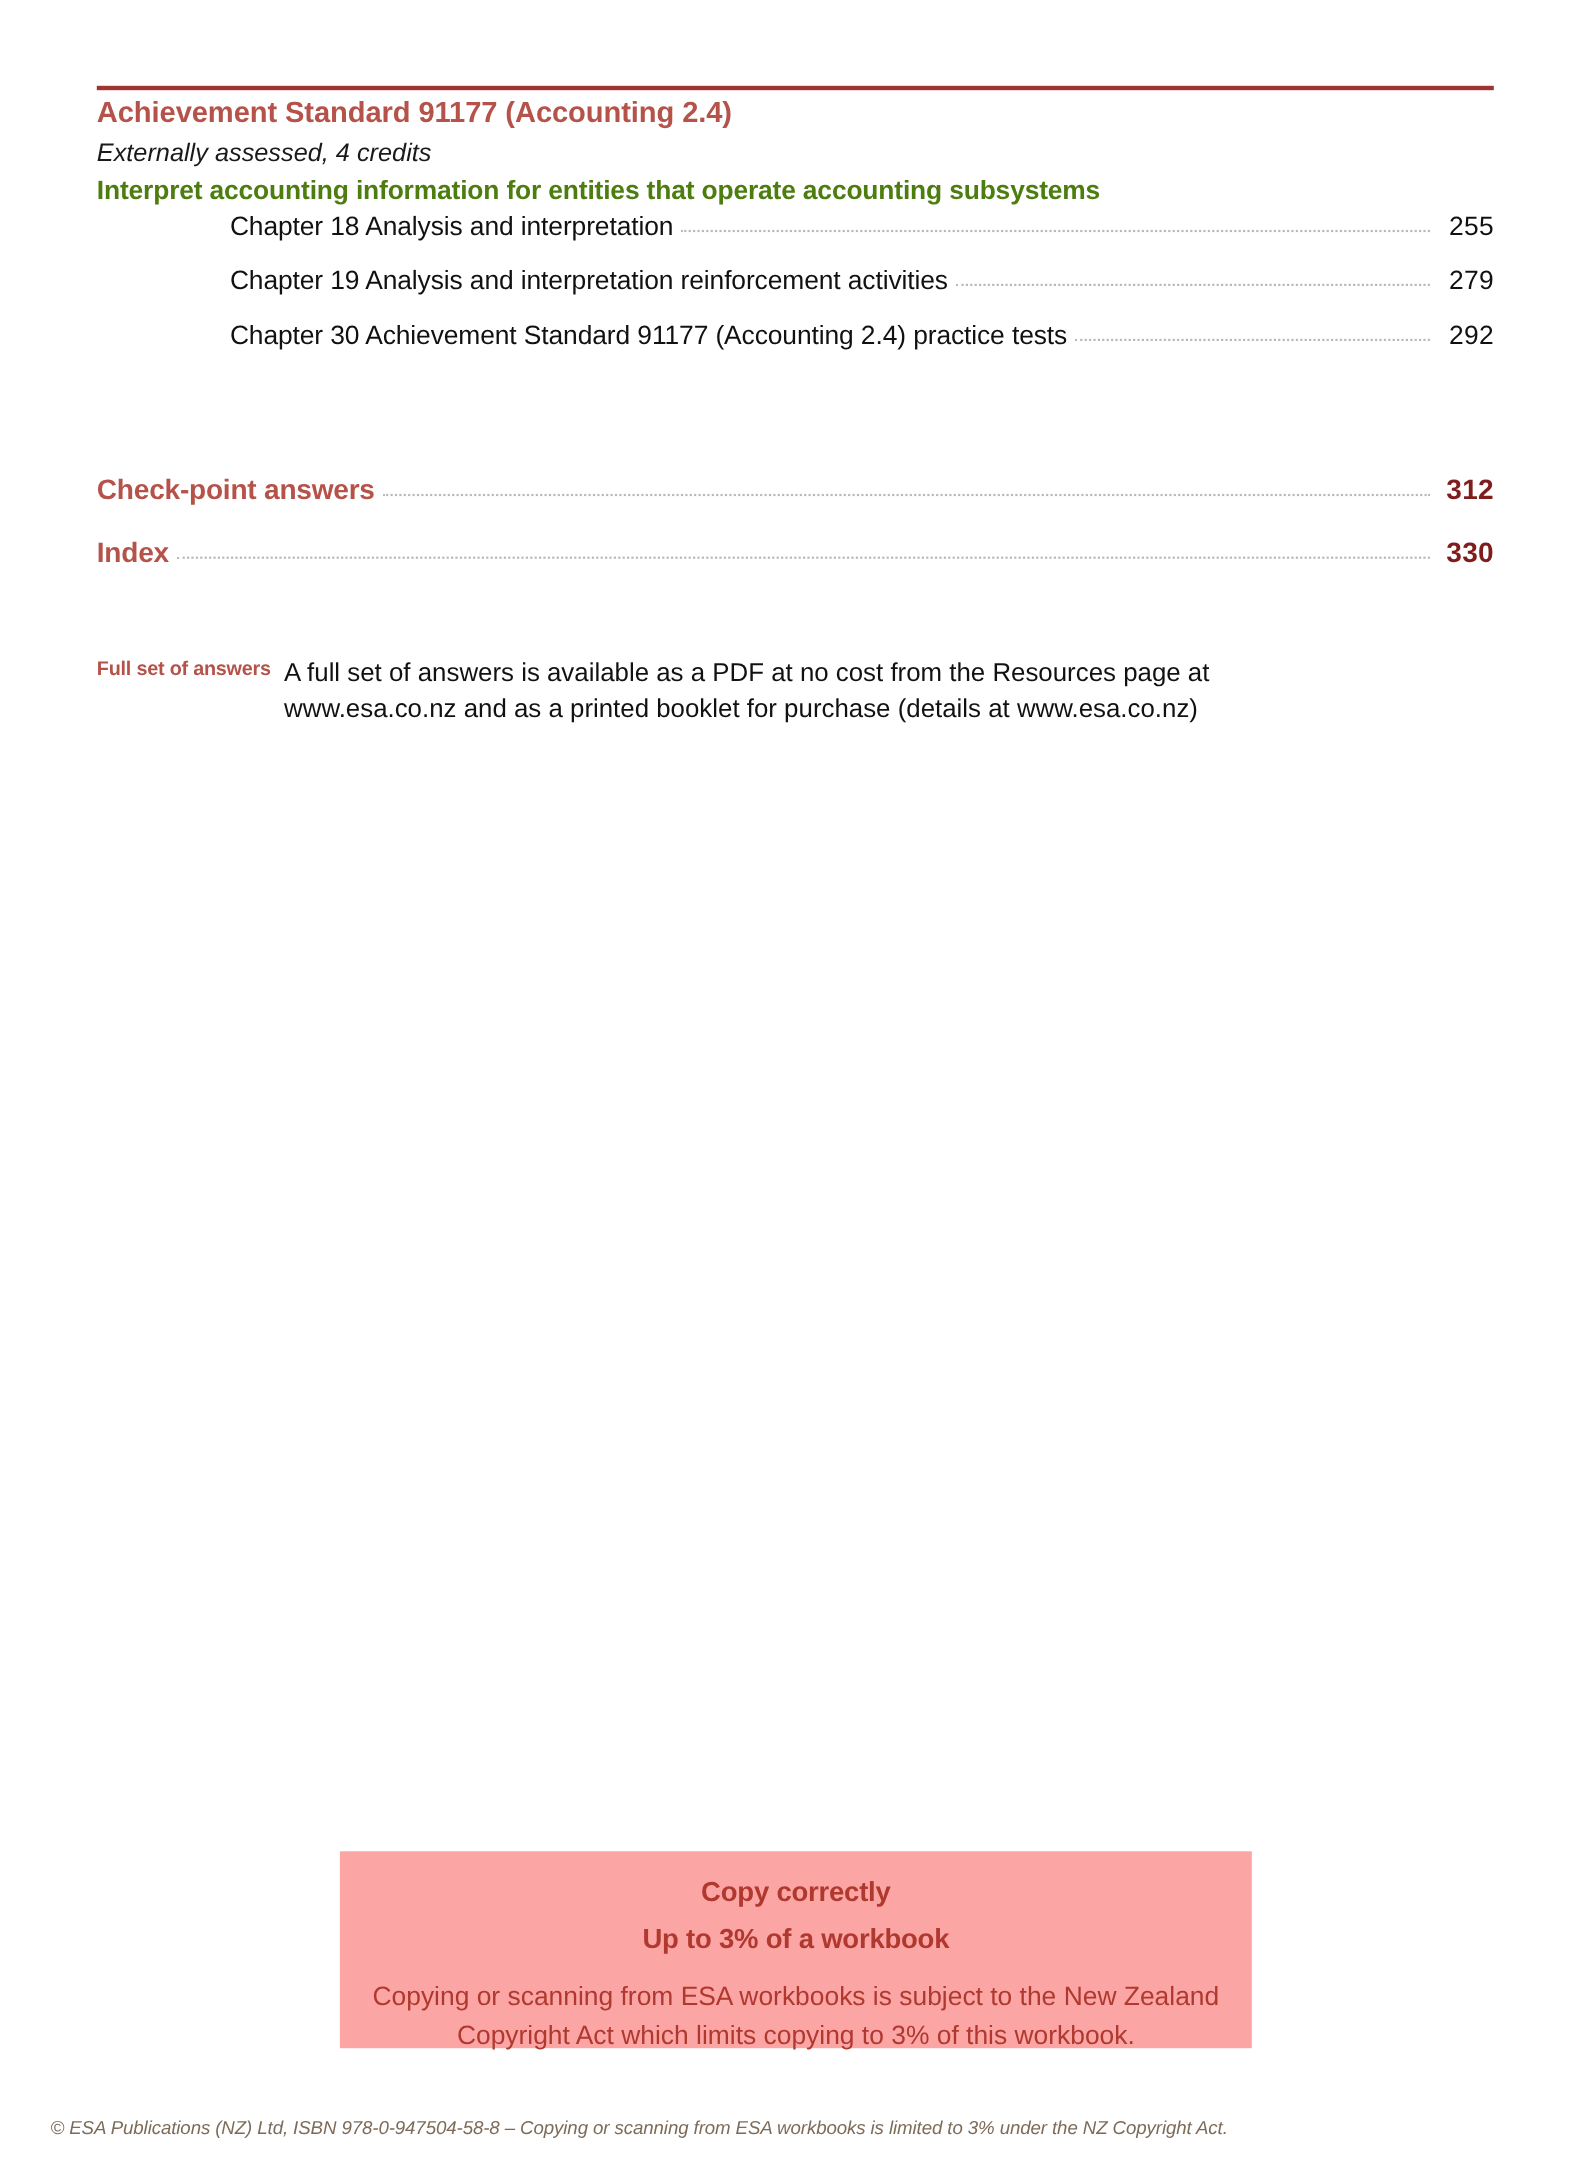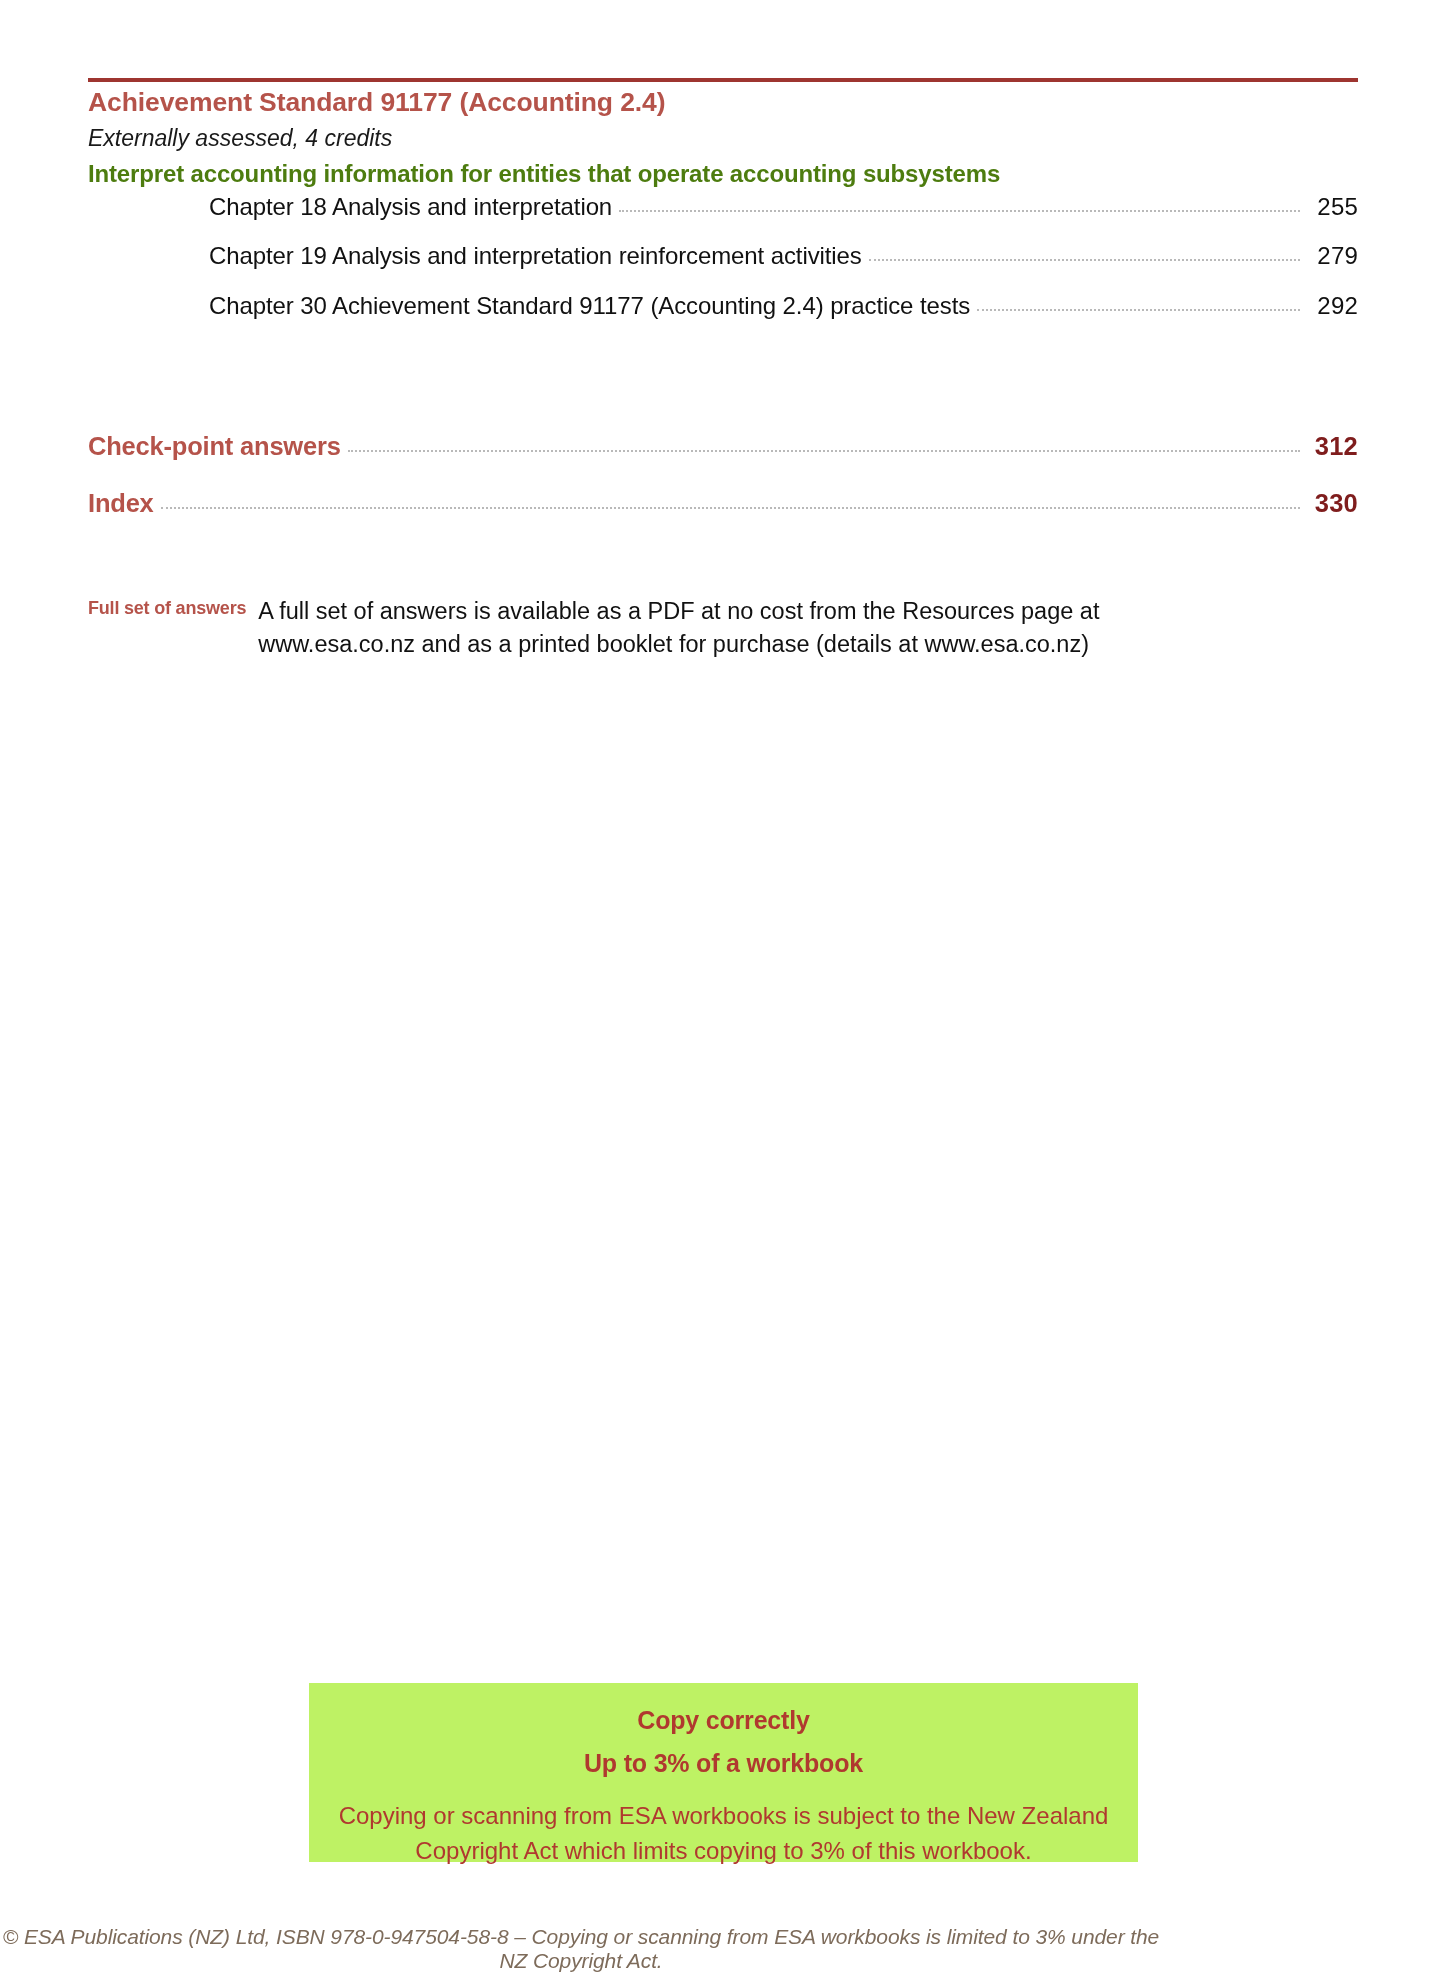--- a/index.html
+++ b/index.html
@@ -171,21 +171,21 @@
     margin: 0;
   }
 
   
   .notice {
     position: absolute;
     left: 309px;
     top: 1683px;
     width: 829px;
     height: 179px;
-    background: #bef264;
+    background: #fca5a5;
     box-sizing: border-box;
     text-align: center;
     color: #b0392f;
     padding-top: 20px;
   }
 
   .notice-line1 {
     font-weight: bold;
     font-size: 25px;
     line-height: 1.42;
@@ -209,21 +209,21 @@
   .notice-body div { white-space: nowrap; }
 
   
   .footer {
     position: absolute;
     left: 0;
     top: 1925px;
     width: 1162px;
     text-align: center;
     font-style: italic;
-    font-size: 21px;
+    font-size: 17px;
     color: #7d6b5a;
     letter-spacing: -0.1px;
   }
 </style>
 </head>
 <body>
 
 <div class="page">
 
   <div class="top-rule"></div>

